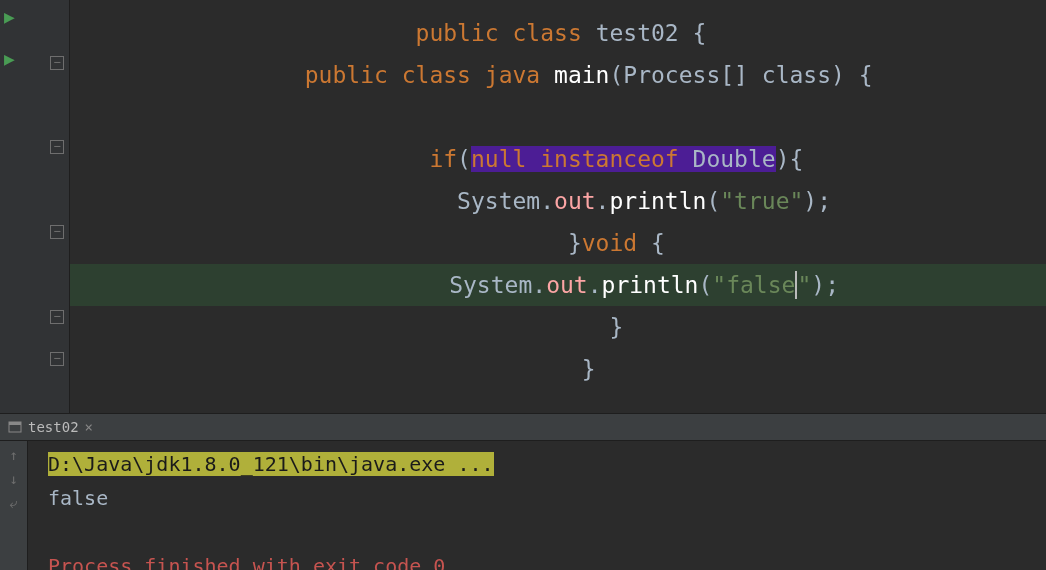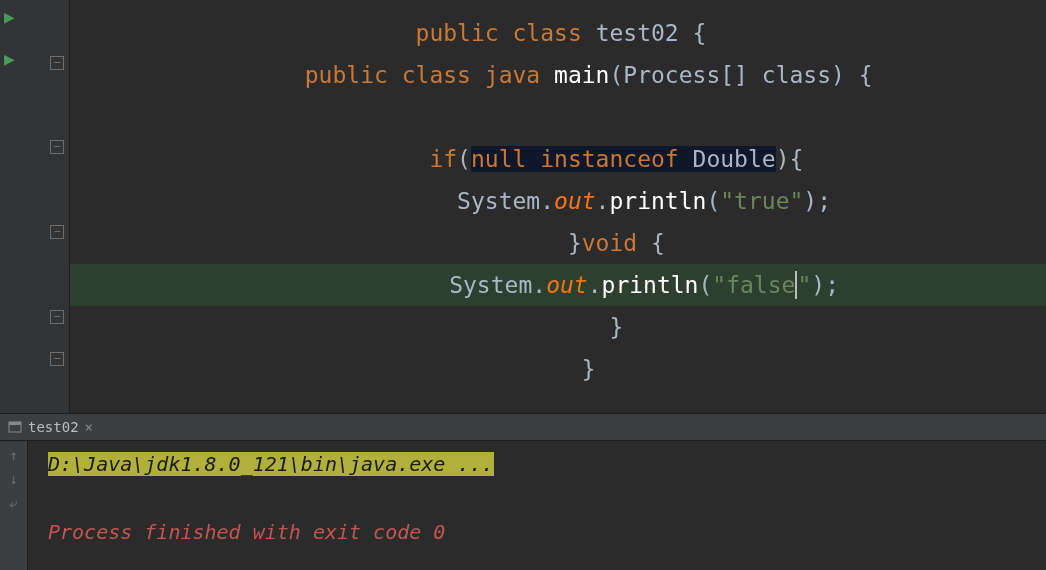--- a/index.html
+++ b/index.html
@@ -53,25 +53,25 @@
   padding-left: 6px;
   height: 42px;
 }
 .code-line.highlighted {
   background: #2d4030;
 }
 .kw { color: #cc7832; }
 .type { color: #a9b7c6; }
 .method { color: #ffffff; }
 .str { color: #6a8759; }
-.field-italic { color: #f97316; font-style: italic; }
+.field-italic { color: #fca5a5; }
 .ident { color: #a9b7c6; }
 .punct { color: #a9b7c6; }
 .paren { color: #a9b7c6; }
-.warn-bg { background: #0f172a; }
+.warn-bg { background: #4c1d95; }
 .cursor {
   display: inline-block;
   width: 2px;
   height: 28px;
   background: #bbbbbb;
   vertical-align: middle;
   position: relative;
   top: -2px;
 }
 .tab-bar {
@@ -119,21 +119,21 @@
 .console-gutter-icon {
   color: #6e6e6e;
   font-size: 14px;
 }
 .console-content {
   flex: 1;
   padding: 6px 20px;
   font-size: 20px;
   line-height: 34px;
 }
-.console-line { white-space: pre; font-style: italic; }
+.console-line { white-space: pre; }
 .cmd-hl { background: #b0b03a; color: #1a1a1a; }
 .exit-text { color: #c65450; }
 </style>
 </head>
 <body>
 
 <div class="editor-area">
   <div class="gutter">
     <div class="run-icon" style="top:6px">▶</div>
     <div class="run-icon" style="top:48px">▶</div>
@@ -170,16 +170,17 @@
 </div>
 
 <div class="console">
   <div class="console-gutter">
     <span class="console-gutter-icon">↑</span>
     <span class="console-gutter-icon">↓</span>
     <span class="console-gutter-icon">⤶</span>
   </div>
   <div class="console-content">
     <div class="console-line"><span class="cmd-hl">D:\Java\jdk1.8.0_121\bin\java.exe ...</span></div>
+    <div class="console-line">false</div>
     <div class="console-line"> </div>
     <div class="console-line exit-text">Process finished with exit code 0</div>
   </div>
 </div>
 
 </body></html>

